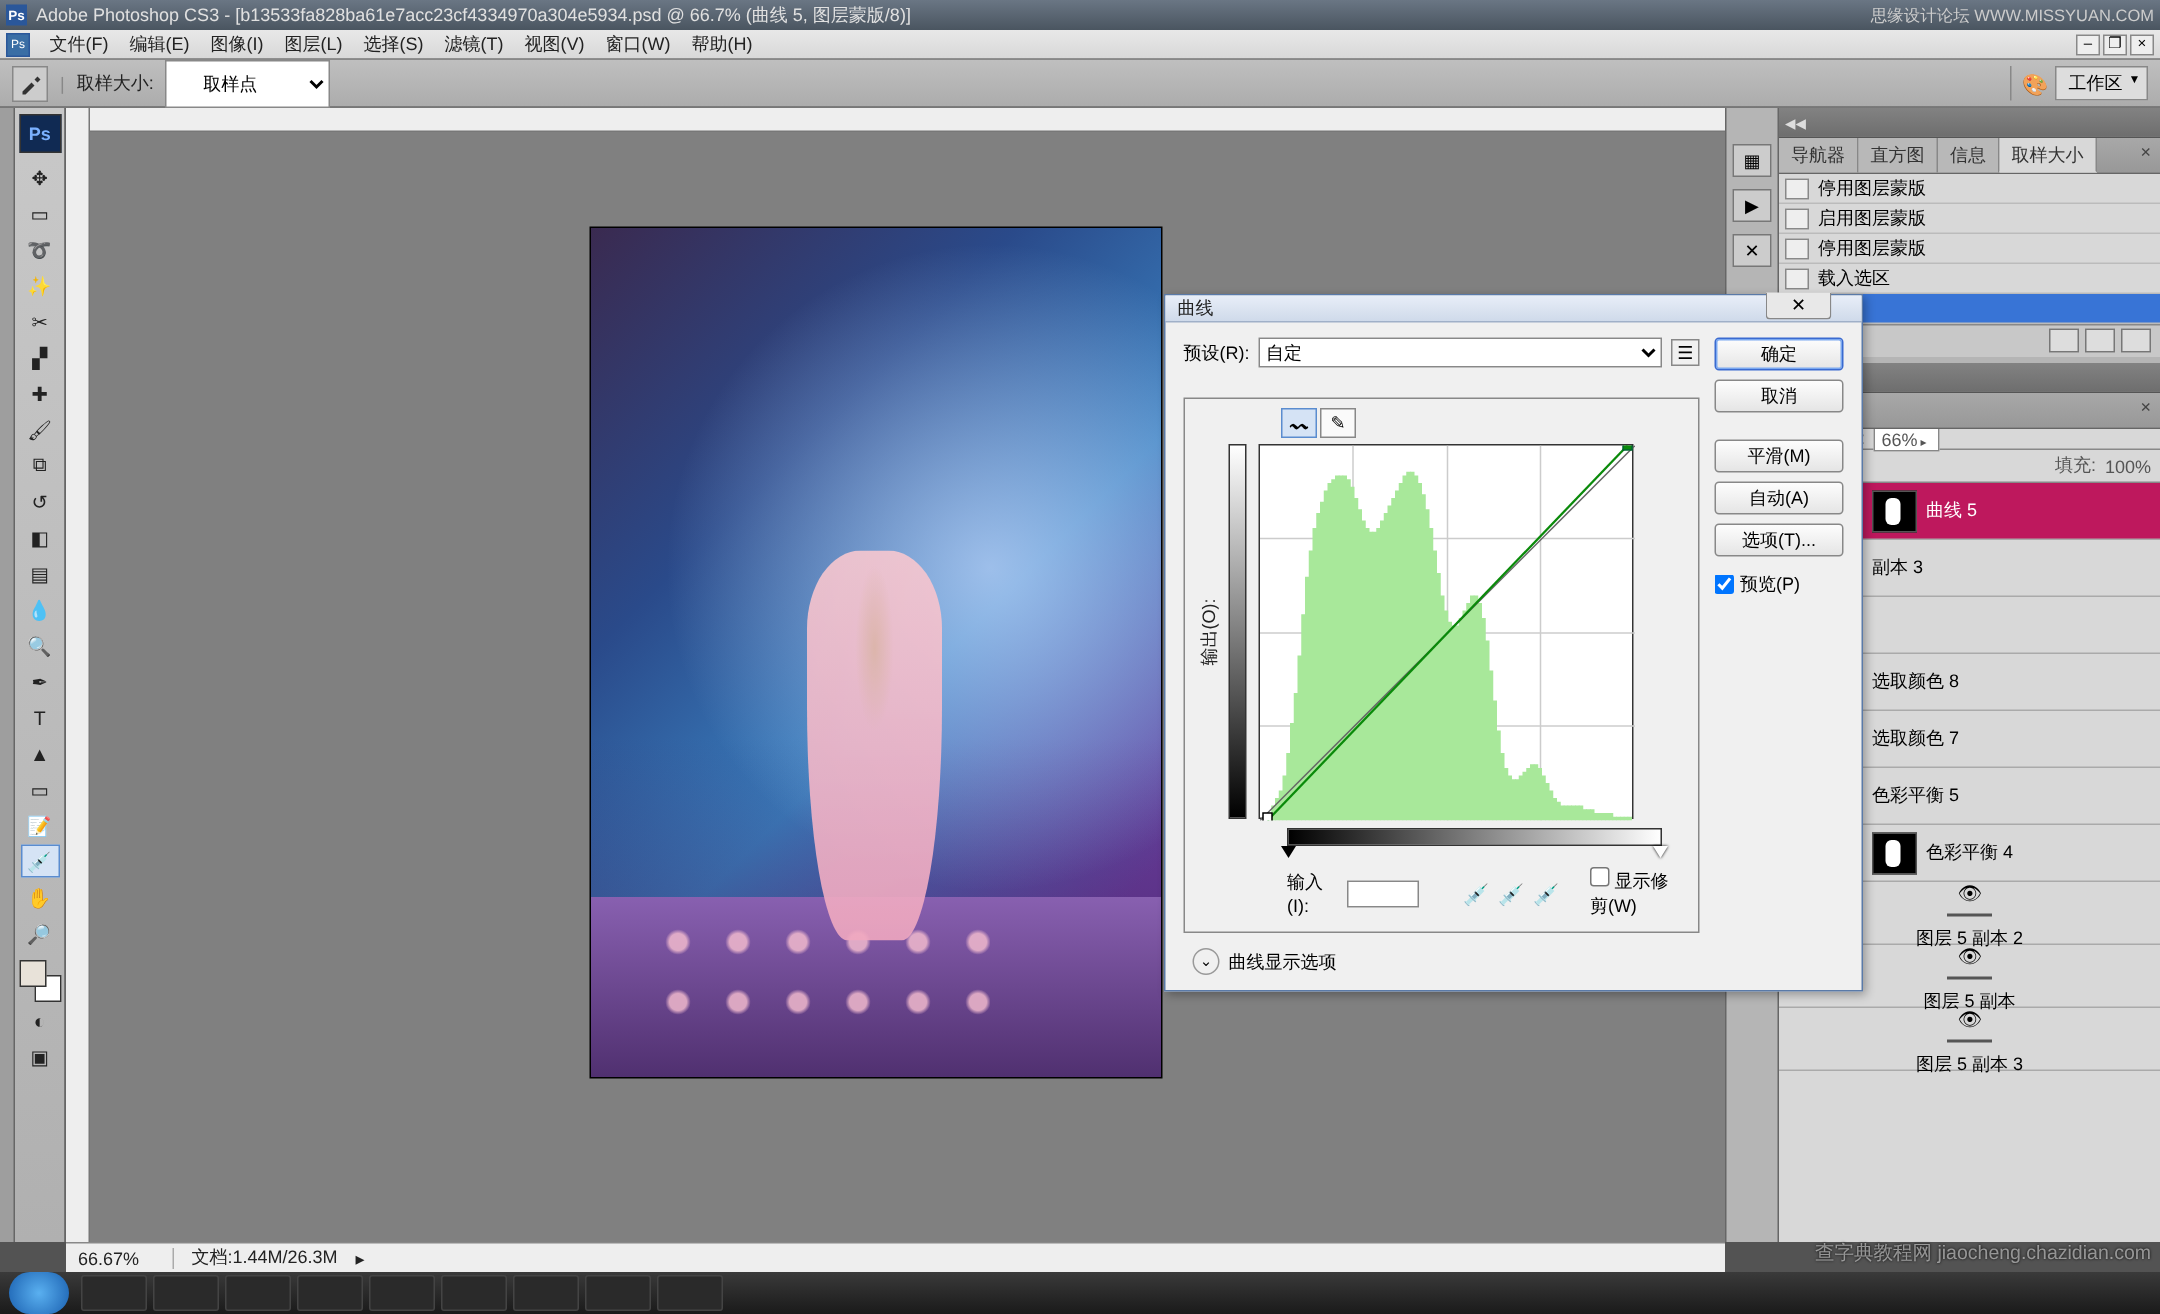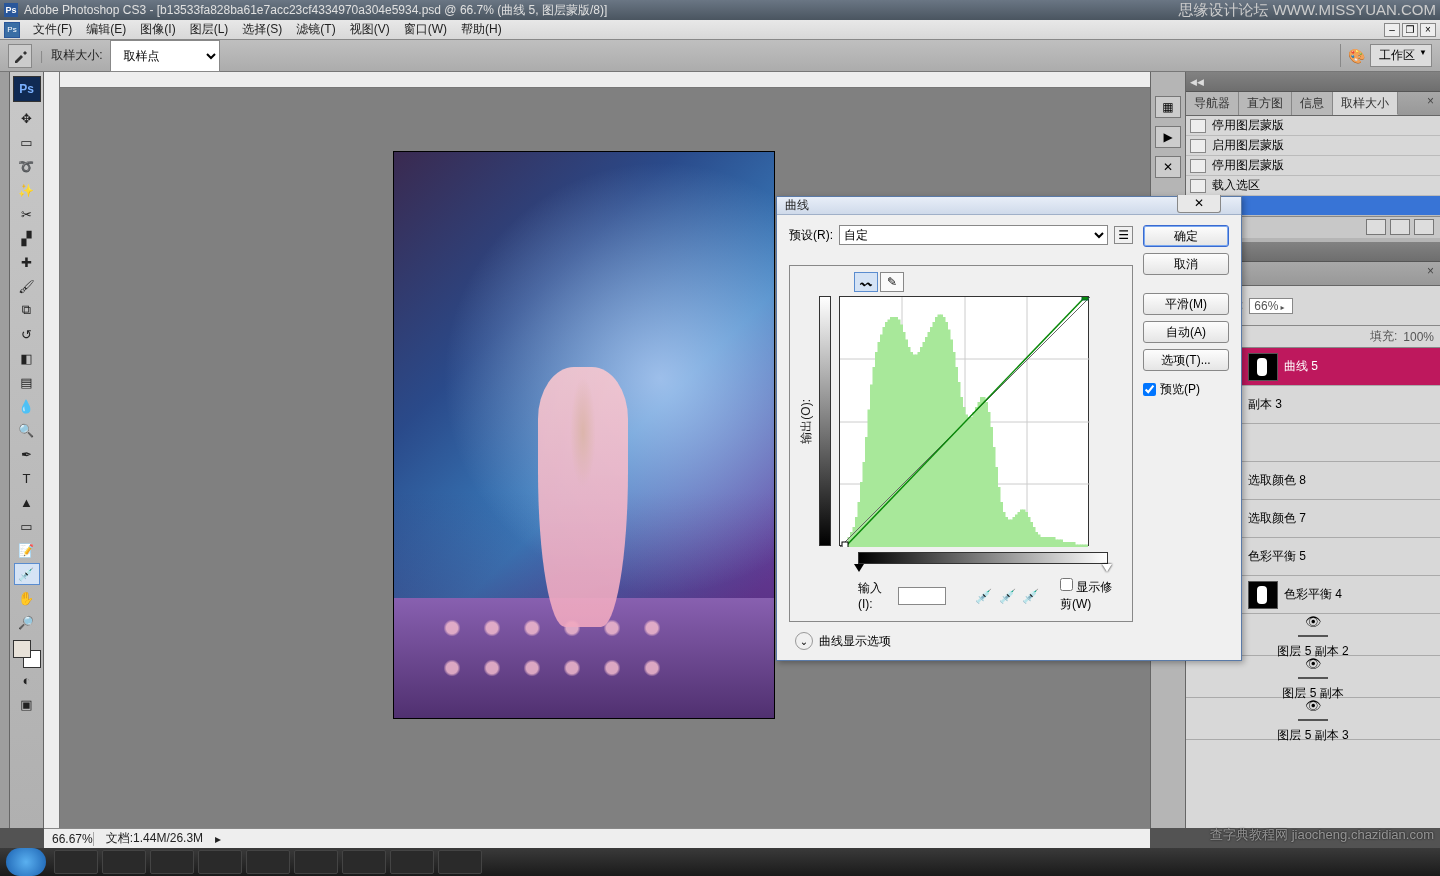--- a/index.html
+++ b/index.html
@@ -2,34 +2,34 @@
 <html><head>
 <meta charset="utf-8">
 <style>
 * { margin: 0; padding: 0; box-sizing: border-box; font-family: "Microsoft YaHei", Tahoma, sans-serif; font-size: 12px; }
 body { background: #535353; width: 1440px; height: 876px; overflow: hidden; position: relative; }
 
 
 .win-titlebar { height: 20px; background: linear-gradient(#6a7684, #4a5560); display: flex; align-items: center; color: #e0e0e0; padding: 0 4px; }
 .win-titlebar .ps-icon { width: 14px; height: 14px; background: #2a579a; color: #fff; display: inline-flex; align-items: center; justify-content: center; font-size: 9px; font-weight: bold; margin-right: 6px; }
 .win-titlebar .title { flex: 1; font-size: 12px; }
-.win-titlebar .right-text { color: #ccc; font-size: 15px; }
+.win-titlebar .right-text { color: #ccc; font-size: 11px; }
 
 
 .menubar { height: 20px; background: linear-gradient(#e8e8e8,#d8d8d8); display: flex; align-items: center; padding: 0 4px; border-bottom: 1px solid #888; }
 .menubar .ps-doc-icon { width: 16px; height: 16px; background: #3a6ea5; border: 1px solid #2a579a; margin-right: 6px; display: inline-flex; align-items: center; justify-content: center; color: #fff; font-size: 8px; }
 .menubar span.item { padding: 2px 7px; color: #222; cursor: default; }
 .menubar .minmax { margin-left: auto; display: flex; gap: 2px; }
 .menubar .minmax div { width: 16px; height: 14px; border: 1px solid #888; background: #eee; font-size: 10px; text-align: center; line-height: 12px; }
 
 
 .optionsbar { height: 32px; background: linear-gradient(#bfbfbf,#acacac); border-bottom: 1px solid #777; display: flex; align-items: center; padding: 0 8px; gap: 8px; }
 .optionsbar .tool-icon { width: 24px; height: 24px; border: 1px solid #888; background: #ccc; display: flex; align-items: center; justify-content: center; }
 .optionsbar label { color: #222; }
-.optionsbar select, .optionsbar input[type=text] { height: 32px; border: 1px solid #888; background: #fff; padding: 0 8px; }
+.optionsbar select, .optionsbar input[type=text] { height: 32px; border: 1px solid #888; background: #fff; padding: 0 20px; }
 .optionsbar .spacer { flex: 1; }
 .optionsbar .workspace { display: flex; align-items: center; gap: 4px; border-left: 1px solid #888; padding-left: 8px; }
 .optionsbar .workspace .dd { border: 1px solid #888; background: #ddd; padding: 2px 16px 2px 8px; position: relative; }
 .optionsbar .workspace .dd::after { content: "▼"; font-size: 8px; position: absolute; right: 4px; top: 3px; }
 
 
 .main { position: absolute; top: 72px; left: 0; right: 0; bottom: 48px; display: flex; }
 .dockbar { width: 10px; background: #9e9e9e; border-right: 1px solid #666; }
 .toolbox { width: 34px; background: linear-gradient(#c8c8c8,#b0b0b0); border-right: 1px solid #666; display: flex; flex-direction: column; align-items: center; padding-top: 4px; }
 .toolbox .ps-badge { width: 28px; height: 26px; background: #102a53; color: #7bb1ff; font-weight: bold; font-size: 12px; display: flex; align-items: center; justify-content: center; border: 1px solid #333; margin-bottom: 4px; }
@@ -65,21 +65,21 @@
 
 .history-list { background: #d8d8d8; }
 .history-list .row { height: 20px; display: flex; align-items: center; padding: 0 4px; gap: 6px; border-bottom: 1px solid #bbb; }
 .history-list .row .hicon { width: 16px; height: 14px; border: 1px solid #888; background: #eee; }
 .history-list .row.sel { background: #3874d6; color: #fff; }
 .history-buttons { height: 22px; background: #c8c8c8; border-top: 1px solid #888; display: flex; justify-content: flex-end; gap: 4px; padding: 2px 6px; }
 .history-buttons div { width: 20px; height: 16px; border: 1px solid #777; background: #ddd; }
 
 
 .layers-panel { flex: 1; background: #d8d8d8; display: flex; flex-direction: column; position: relative; overflow: hidden; }
-.layers-top { height: 40px; border-bottom: 1px solid #888; display: flex; align-items: center; padding: 0 6px; gap: 6px; color: #555; }
+.layers-top { height: 14px; border-bottom: 1px solid #888; display: flex; align-items: center; padding: 0 6px; gap: 6px; color: #555; }
 .layers-top .opv { background: #fff; border: 1px solid #888; padding: 0 4px; width: 44px; display: inline-block; }
 .layers-top .dd::after { content:"▸"; font-size:8px; margin-left:2px; }
 .layers-lock { height: 22px; border-bottom: 1px solid #888; display: flex; align-items: center; justify-content: flex-end; padding: 0 6px; gap: 6px; color: #555; }
 .layer-row { height: 38px; border-bottom: 1px solid #aaa; display: flex; align-items: center; padding: 0 4px; gap: 6px; }
 .layer-row.tall { height: 42px; flex-direction: column; }
 .layer-row .eye { width: 16px; text-align: center; font-size: 13px; }
 .layer-row .thumb { width: 30px; height: 28px; background: linear-gradient(135deg,#4a60b0,#7a50c0); border: 1px solid #555; }
 .layer-row .thumb.adj { background: #ddd; position: relative; }
 .layer-row .thumb.adj::after { content:"◐"; position:absolute; inset:0; display:flex; align-items:center; justify-content:center; font-size:16px; }
 .layer-row .mask { width: 30px; height: 28px; background: #000; border: 1px solid #555; position: relative; }
@@ -113,21 +113,21 @@
 .dialog .below .ramp .tri.white { right: -5px; border-top: 8px solid #fff; filter: drop-shadow(0 0 1px #000); }
 .dialog .yrail { width: 12px; height: 250px; background: linear-gradient(to top, #000, #fff); border: 1px solid #333; margin-right: 2px; }
 .dialog .input-row { margin-left: 60px; margin-top: 14px; display: flex; align-items: center; gap: 10px; }
 .dialog .droppers { display: flex; gap: 6px; margin-left: 20px; }
 .dialog .droppers span { font-size: 14px; }
 .dialog .expand { margin: 10px 0 0 6px; display: flex; align-items: center; gap: 6px; }
 .dialog .expand .chev { width: 18px; height: 18px; border: 1px solid #999; border-radius: 9px; display:flex; align-items:center; justify-content:center; font-size:10px; }
 
 
 .statusbar { position: absolute; bottom: 28px; left: 44px; right: 290px; height: 20px; background: #eee; border-top: 1px solid #888; display: flex; align-items: center; padding: 0 8px; gap: 12px; color: #222; }
-.statusbar .zoom { border-right: 1px solid #aaa; padding-right: 0; }
+.statusbar .zoom { border-right: 1px solid #aaa; padding-right: 22px; }
 
 
 .taskbar { position: absolute; bottom: 0; left: 0; right: 0; height: 28px; background: linear-gradient(#3a3a3a,#1a1a1a); display: flex; align-items: center; }
 .taskbar .start { width: 40px; height: 28px; background: radial-gradient(circle,#5ab0f0,#1a60b0); border-radius: 14px; margin: 0 6px; }
 .taskbar .tbtn { width: 44px; height: 24px; background: #2a2a2a; border: 1px solid #444; margin: 0 2px; border-radius: 2px; }
 .taskbar .right { margin-left: auto; color: #ddd; padding: 0 8px; font-size: 11px; }
 
 .watermark { position: absolute; right: 6px; bottom: 32px; color: rgba(255,255,255,0.5); font-size: 13px; text-shadow: 0 0 2px #000; }
 </style>
 </head>

